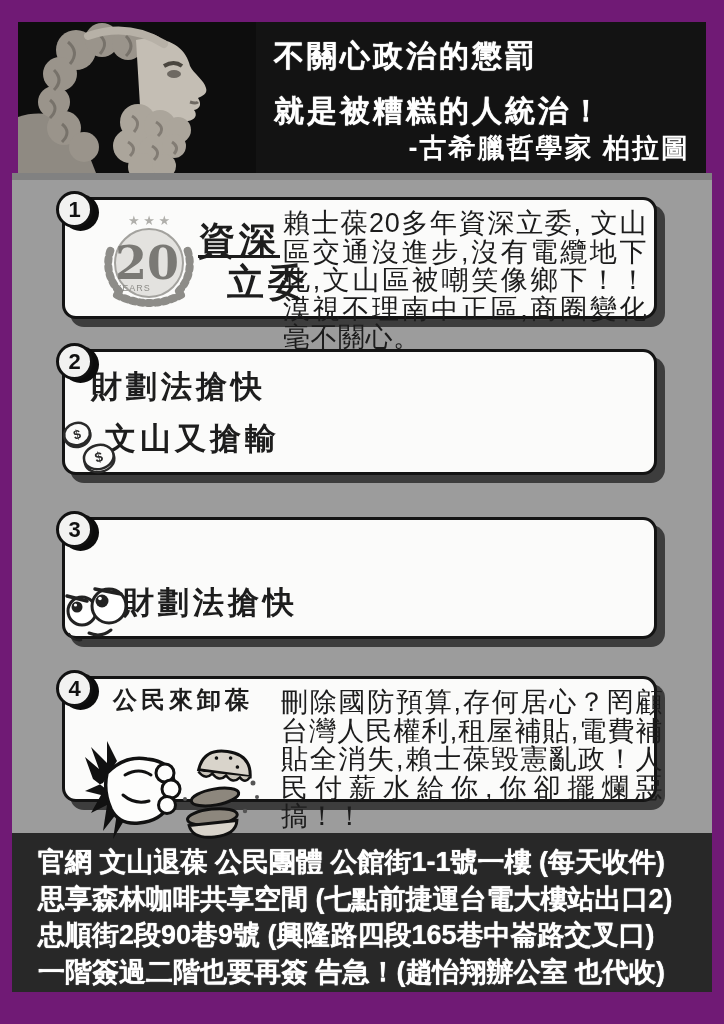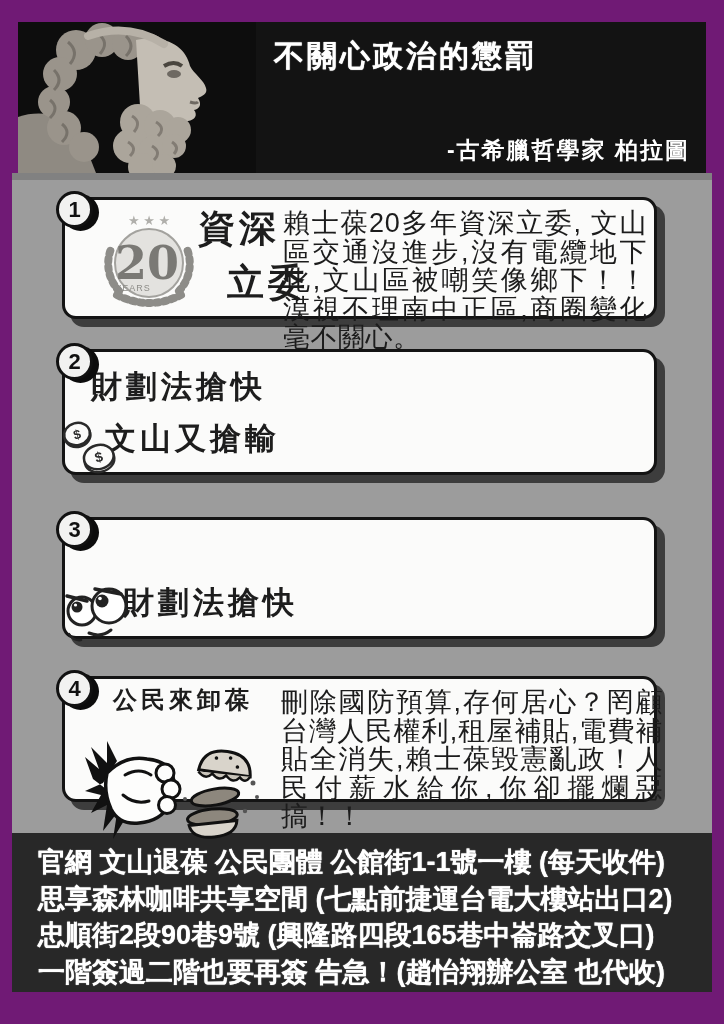--- a/index.html
+++ b/index.html
@@ -16,21 +16,21 @@
   }
   .bust { position:absolute; left:0; top:0; }
   .quote { position:absolute; left:256px; top:14px; color:#fff; }
   .quote-line {
     font-size:30px; font-weight:bold; letter-spacing:3px;
     line-height:40px; margin-bottom:15px; white-space:nowrap;
     text-shadow:0 0 1px #fff;
   }
   .attribution {
     position:absolute; right:16px; bottom:7px; color:#fff;
-    font-size:23px; font-weight:bold; letter-spacing:2px; white-space:nowrap;
+    font-size:27px; font-weight:bold; letter-spacing:2px; white-space:nowrap;
   }
   
   .band {
     position:absolute; left:12px; top:173px; width:700px; height:660px;
     background:#9c9c9c;
   }
   .band-top-shade { position:absolute; left:0; top:0; width:100%; height:7px; background:#818181; }
   .card {
     position:absolute; left:50px; width:595px;
     background:#fbfbfa; border:3px solid #141414; border-radius:14px;
@@ -53,21 +53,21 @@
     font-family:"DejaVu Serif","Liberation Serif",serif;
     font-weight:bold; letter-spacing:4px;
   }
   .card-body {
     position:absolute; top:9px; left:218px; width:364px;
     font-size:27px; font-weight:normal; color:#1c1c1c;
     line-height:28.5px; letter-spacing:0.5px; text-align:justify;
   }
   .card-4 .card-body { left:216px; width:382px; }
   
-  .t1a { left:133px; top:4px;  font-size:37px; }
+  .t1a { left:133px; top:16px;  font-size:37px;text-decoration:underline; }
   .t1b { left:162px; top:58px; font-size:37px; }
   .t2a { left:26px;  top:14px; font-size:31px; }
   .t2b { left:40px;  top:66px; font-size:31px; }
   .t3a { left:34px;  top:11px; font-size:31px; }
   .t3b { left:58px;  top:62px; font-size:31px; }
   .t4a { left:48px;  top:5px;  font-size:24px; }
   .icon-abs { position:absolute; z-index:2; }
   .badge-20 { left:38px; top:7px; }
   .coins    { left:-10px; top:66px; }
   .eyes     { left:-6px; top:64px; }
@@ -136,20 +136,21 @@
 
       <path d="M146,44 q10,-6 18,0" stroke="#4a463f" stroke-width="4" fill="none"></path>
       <ellipse cx="156" cy="52" rx="7" ry="4" fill="#6e6962"></ellipse>
       <path d="M172,80 q6,2 8,0" stroke="#6e6962" stroke-width="3" fill="none"></path>
 
       <path d="M70,14 q40,-14 76,8" stroke="#b7b1a7" stroke-width="8" fill="none" stroke-linecap="round"></path>
     </svg>
 
     <div class="quote">
       <div class="quote-line">不關心政治的懲罰</div>
+      <div class="quote-line">就是被糟糕的人統治！</div>
     </div>
     <div class="attribution">-古希臘哲學家 柏拉圖</div>
   </div>
 
   <div class="band">
     <div class="band-top-shade"></div>
 
     <section class="card card-1">
       <div class="num-circle">
         <span>1</span>

